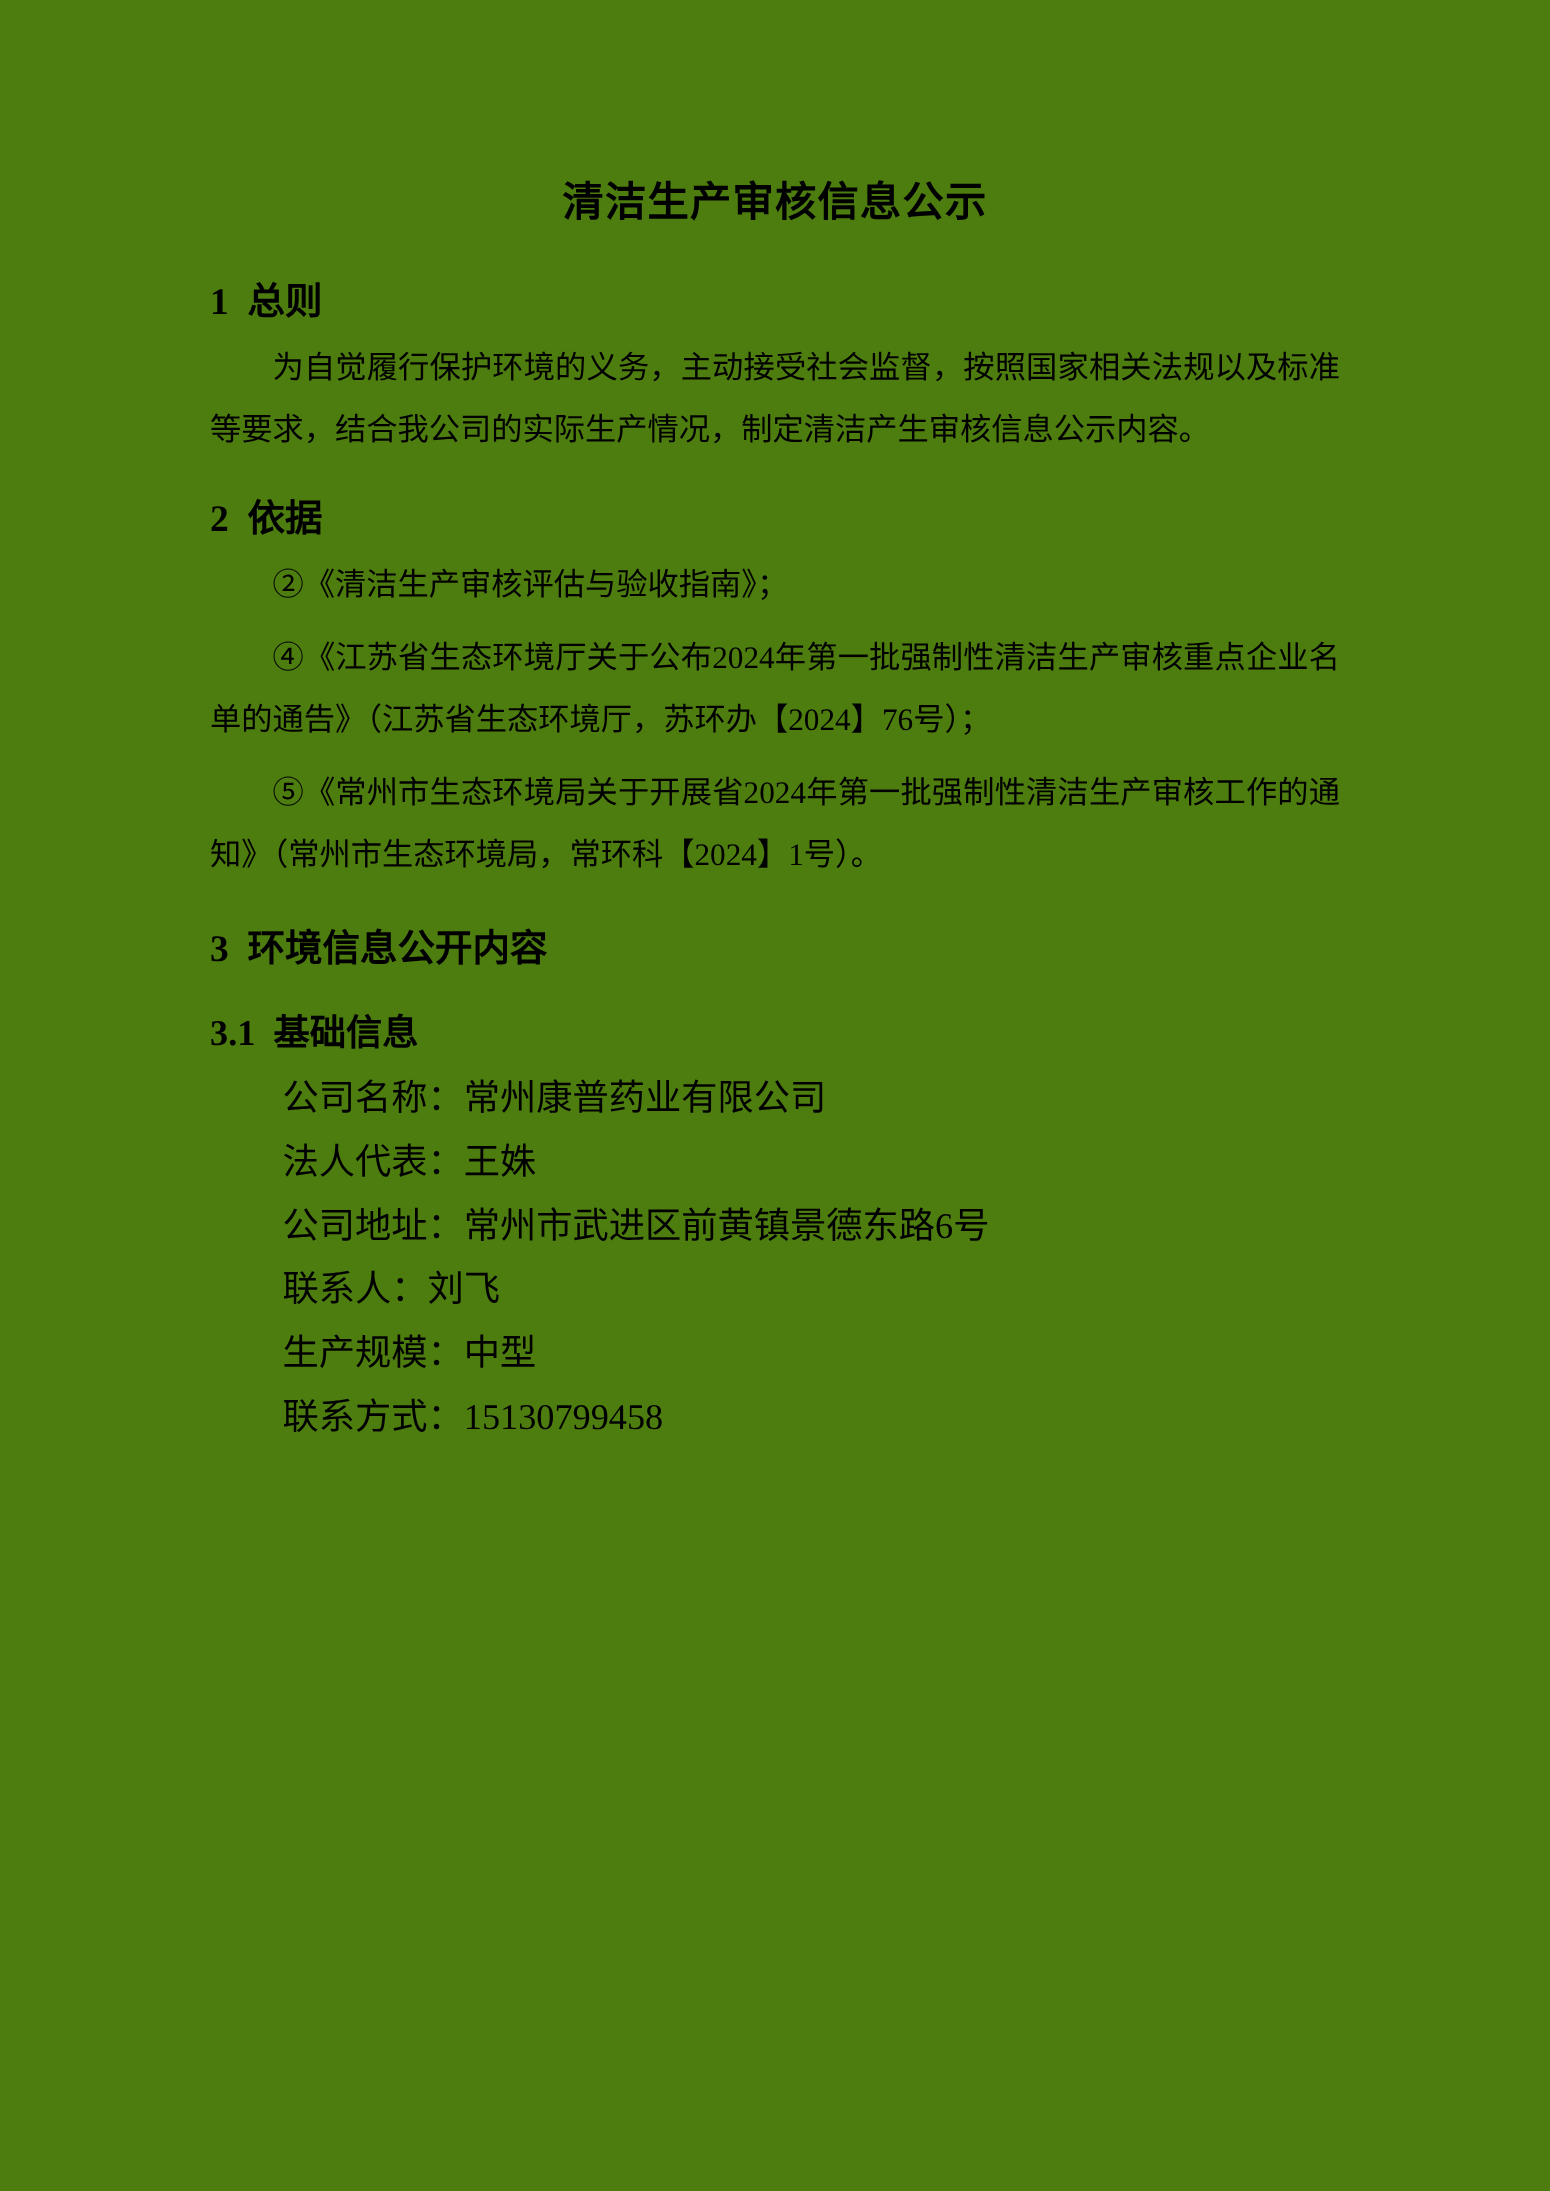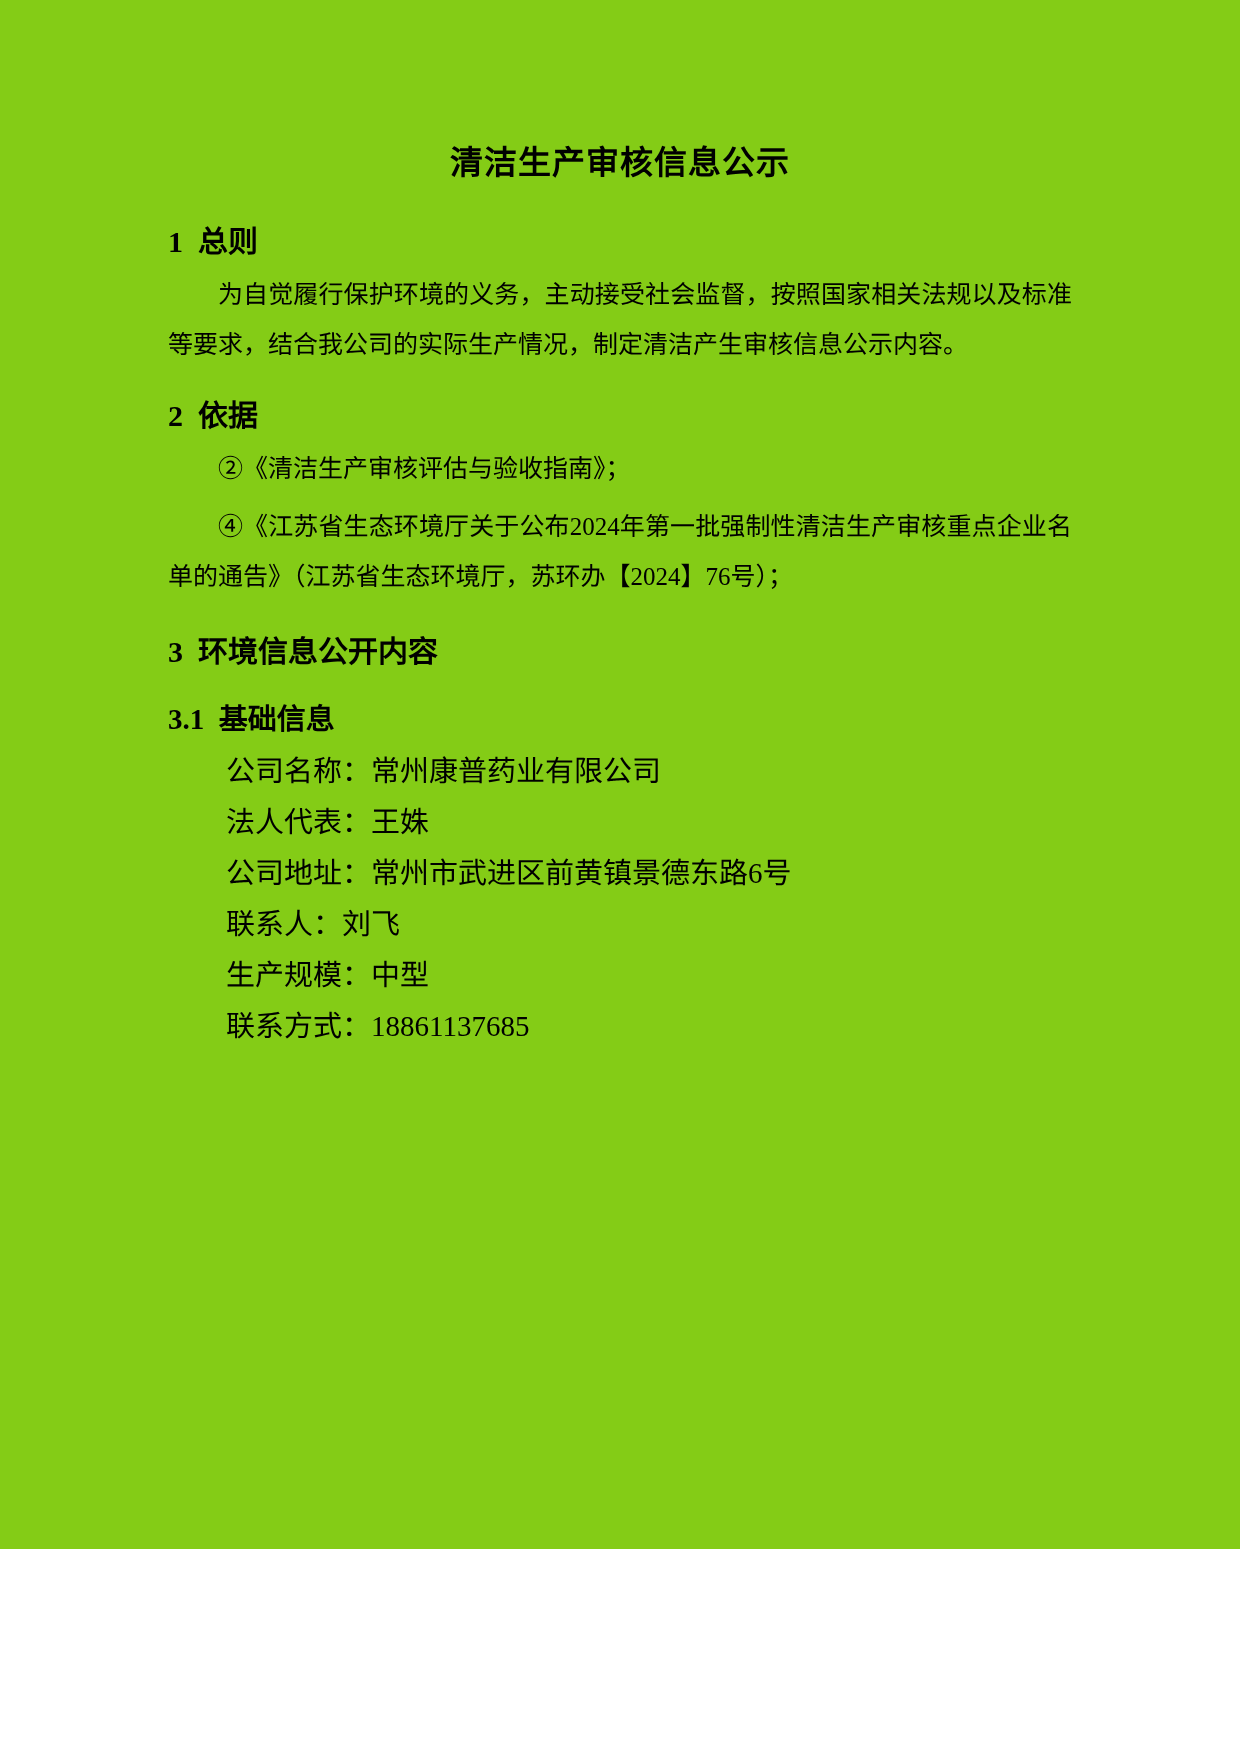--- a/index.html
+++ b/index.html
@@ -3,22 +3,22 @@
 <meta charset="utf-8">
 <style>
   html, body {
     margin: 0;
     padding: 0;
     background: #ffffff;
   }
   .page {
     position: relative;
     width: 1240px;
-    height: 1549px;
-    background: #84cc16;
+    height: 1753px;
+    background: #4d7c0f;
     color: #000000;
     font-family: "Liberation Serif", "DejaVu Serif", serif;
     box-sizing: border-box;
     padding: 140px 168px 0 168px;
     overflow: hidden;
   }
   .doc-title {
     font-size: 33px;
     line-height: 46px;
     font-weight: bold;
@@ -68,27 +68,28 @@
   <h1 class="doc-title">清洁生产审核信息公示</h1>
 
   <h2 class="h-l1">1  总则</h2>
 
   <p class="body-par first-after-heading">为自觉履行保护环境的义务，主动接受社会监督，按照国家相关法规以及标准等要求，结合我公司的实际生产情况，制定清洁产生审核信息公示内容。</p>
 
   <h2 class="h-l1 h-basis">2  依据</h2>
 
   <p class="body-par">②《清洁生产审核评估与验收指南》；</p>
   <p class="body-par">④《江苏省生态环境厅关于公布2024年第一批强制性清洁生产审核重点企业名单的通告》（江苏省生态环境厅，苏环办【2024】76号）；</p>
+  <p class="body-par">⑤《常州市生态环境局关于开展省2024年第一批强制性清洁生产审核工作的通知》（常州市生态环境局，常环科【2024】1号）。</p>
 
   <h2 class="h-l1 h-disclose">3  环境信息公开内容</h2>
 
   <h3 class="h-l2">3.1  基础信息</h3>
 
   <div class="info-block">
     <p class="info-line">公司名称：常州康普药业有限公司</p>
     <p class="info-line">法人代表：王姝</p>
     <p class="info-line">公司地址：常州市武进区前黄镇景德东路6号</p>
     <p class="info-line">联系人：刘飞</p>
     <p class="info-line">生产规模：中型</p>
-    <p class="info-line">联系方式：18861137685</p>
+    <p class="info-line">联系方式：15130799458</p>
   </div>
 
 </div>
 
 </body></html>

